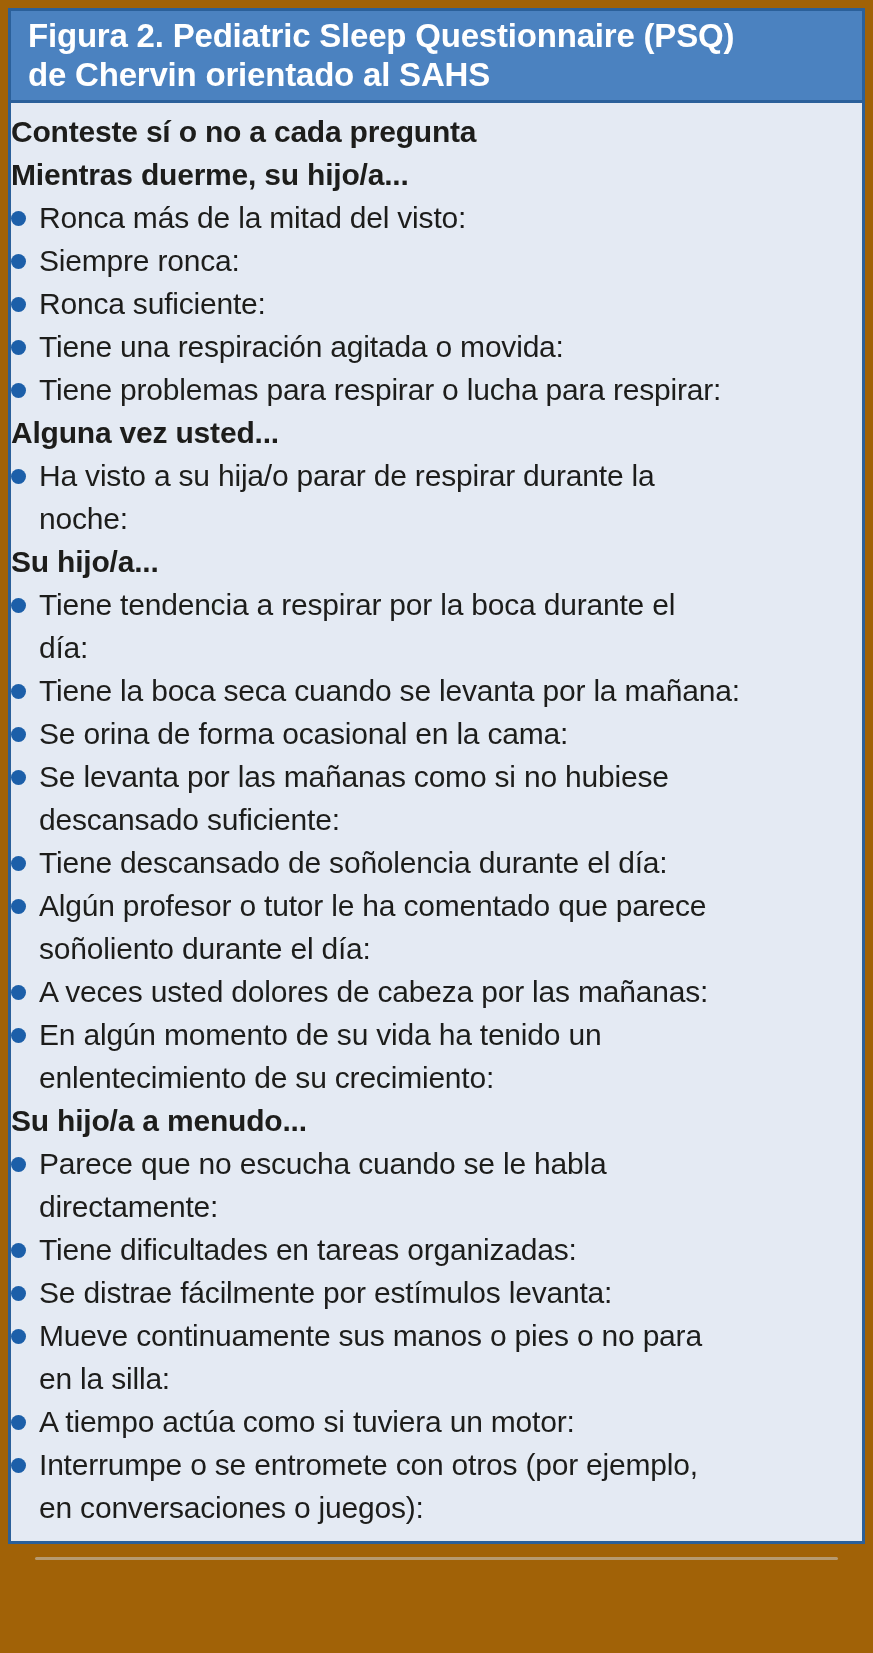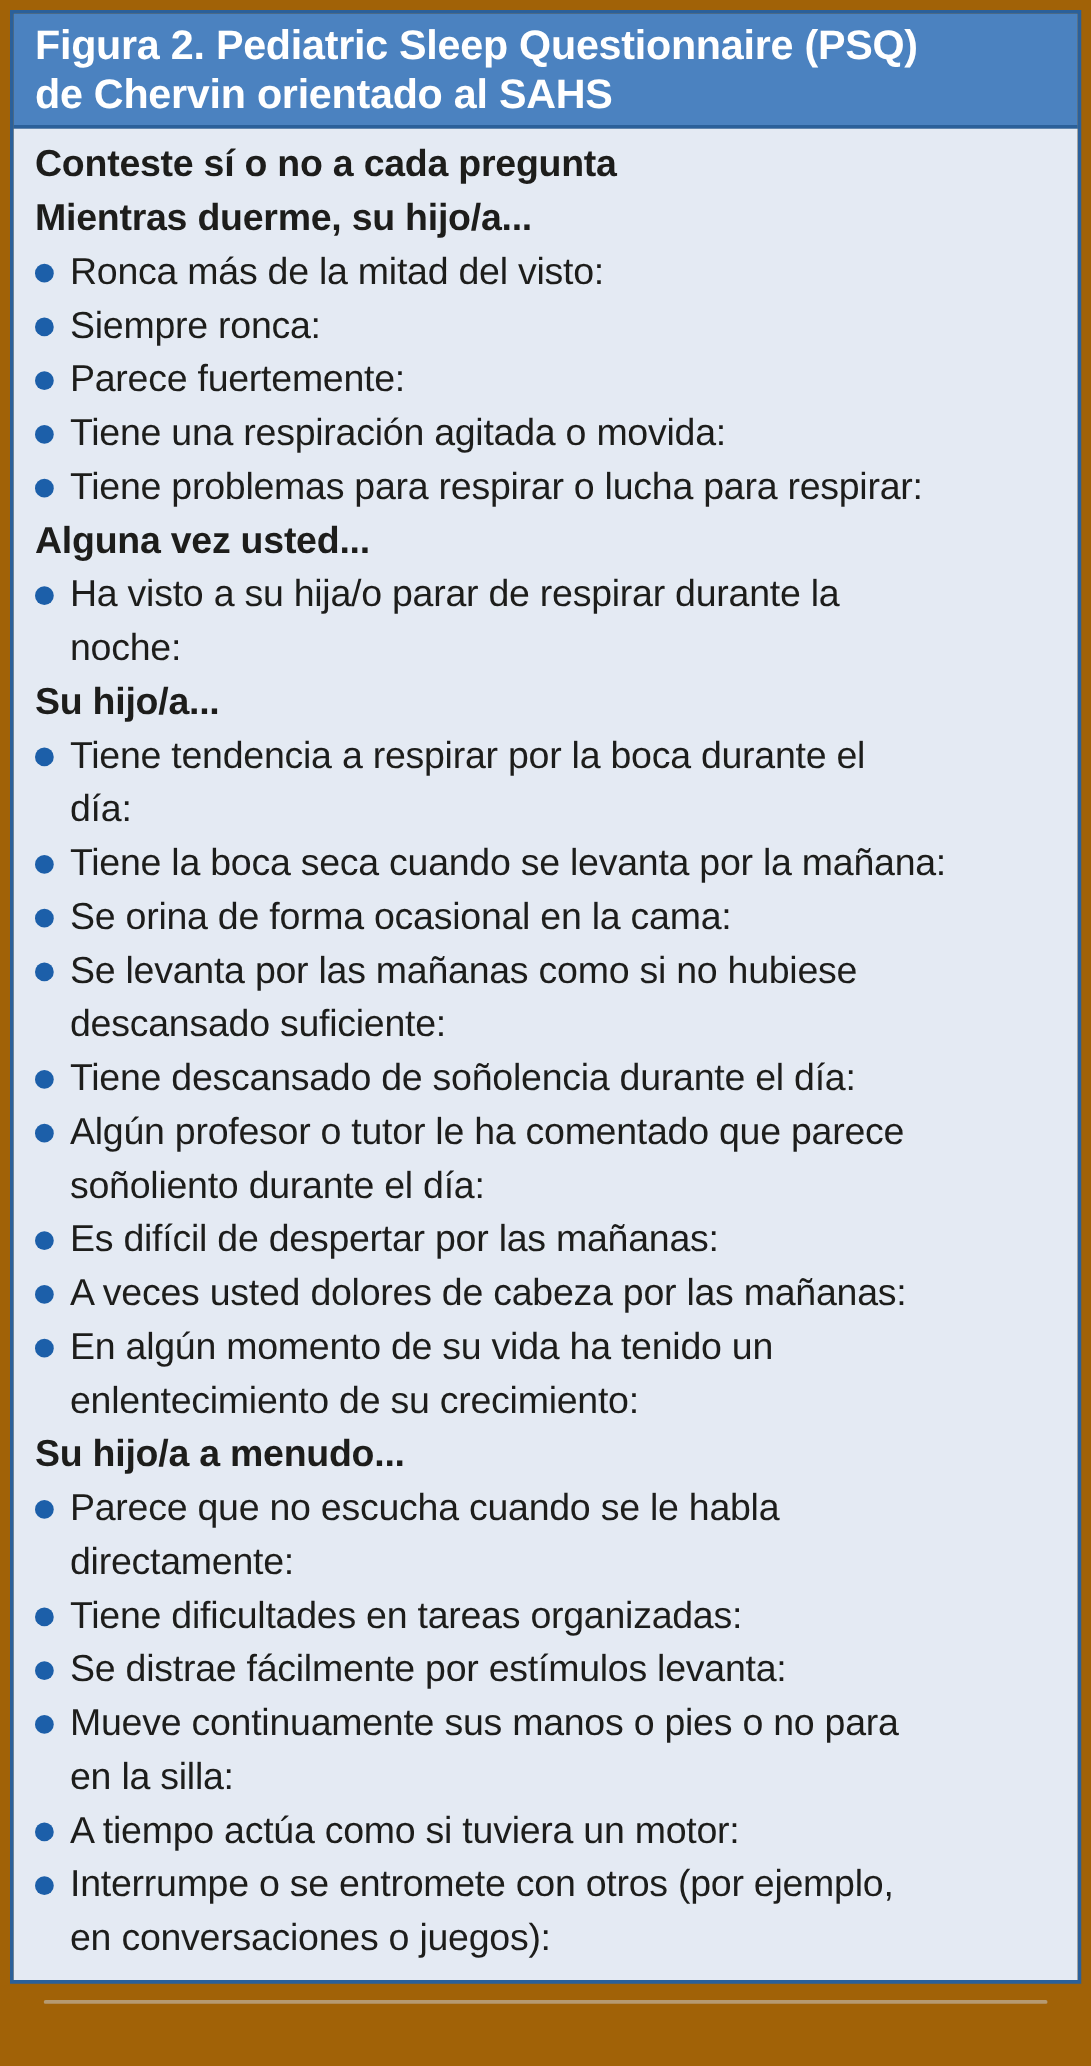--- a/index.html
+++ b/index.html
@@ -30,21 +30,21 @@
     padding:5px 18px 6px 17px;
     white-space:pre-line;
     border-bottom:3px solid var(--border);
     letter-spacing:-0.2px;
   }
   .figure-body{
     background:var(--body-bg);
     color:var(--text);
     font-size:30px;
     line-height:43px;
-    padding:7px 12px 12px 17px;
+    padding:7px 12px 12px 0;
     letter-spacing:-0.2px;
   }
   .instruction{font-weight:bold;}
   .sec-heading{font-weight:bold;}
   .item{display:flex;align-items:flex-start;}
   .bullet{
     flex:0 0 15px;
     width:15px;height:15px;
     border-radius:50%;
     background:var(--bullet);
@@ -71,21 +71,21 @@
           <div class="item">
             <span class="bullet"></span>
             <span class="itext">Ronca más de la mitad del visto:</span>
           </div>
           <div class="item">
             <span class="bullet"></span>
             <span class="itext">Siempre ronca:</span>
           </div>
           <div class="item">
             <span class="bullet"></span>
-            <span class="itext">Parece fuertemente:</span>
+            <span class="itext">Ronca suficiente:</span>
           </div>
           <div class="item">
             <span class="bullet"></span>
             <span class="itext">Tiene una respiración agitada o movida:</span>
           </div>
           <div class="item">
             <span class="bullet"></span>
             <span class="itext">Tiene problemas para respirar o lucha para respirar:</span>
           </div>
           <p class="sec-heading">Alguna vez usted...</p>
@@ -117,24 +117,20 @@
             <span class="bullet"></span>
             <span class="itext">Tiene descansado de soñolencia durante el día:</span>
           </div>
           <div class="item">
             <span class="bullet"></span>
             <span class="itext">Algún profesor o tutor le ha comentado que parece
 soñoliento durante el día:</span>
           </div>
           <div class="item">
             <span class="bullet"></span>
-            <span class="itext">Es difícil de despertar por las mañanas:</span>
-          </div>
-          <div class="item">
-            <span class="bullet"></span>
             <span class="itext">A veces usted dolores de cabeza por las mañanas:</span>
           </div>
           <div class="item">
             <span class="bullet"></span>
             <span class="itext">En algún momento de su vida ha tenido un
 enlentecimiento de su crecimiento:</span>
           </div>
           <p class="sec-heading">Su hijo/a a menudo...</p>
           <div class="item">
             <span class="bullet"></span>

